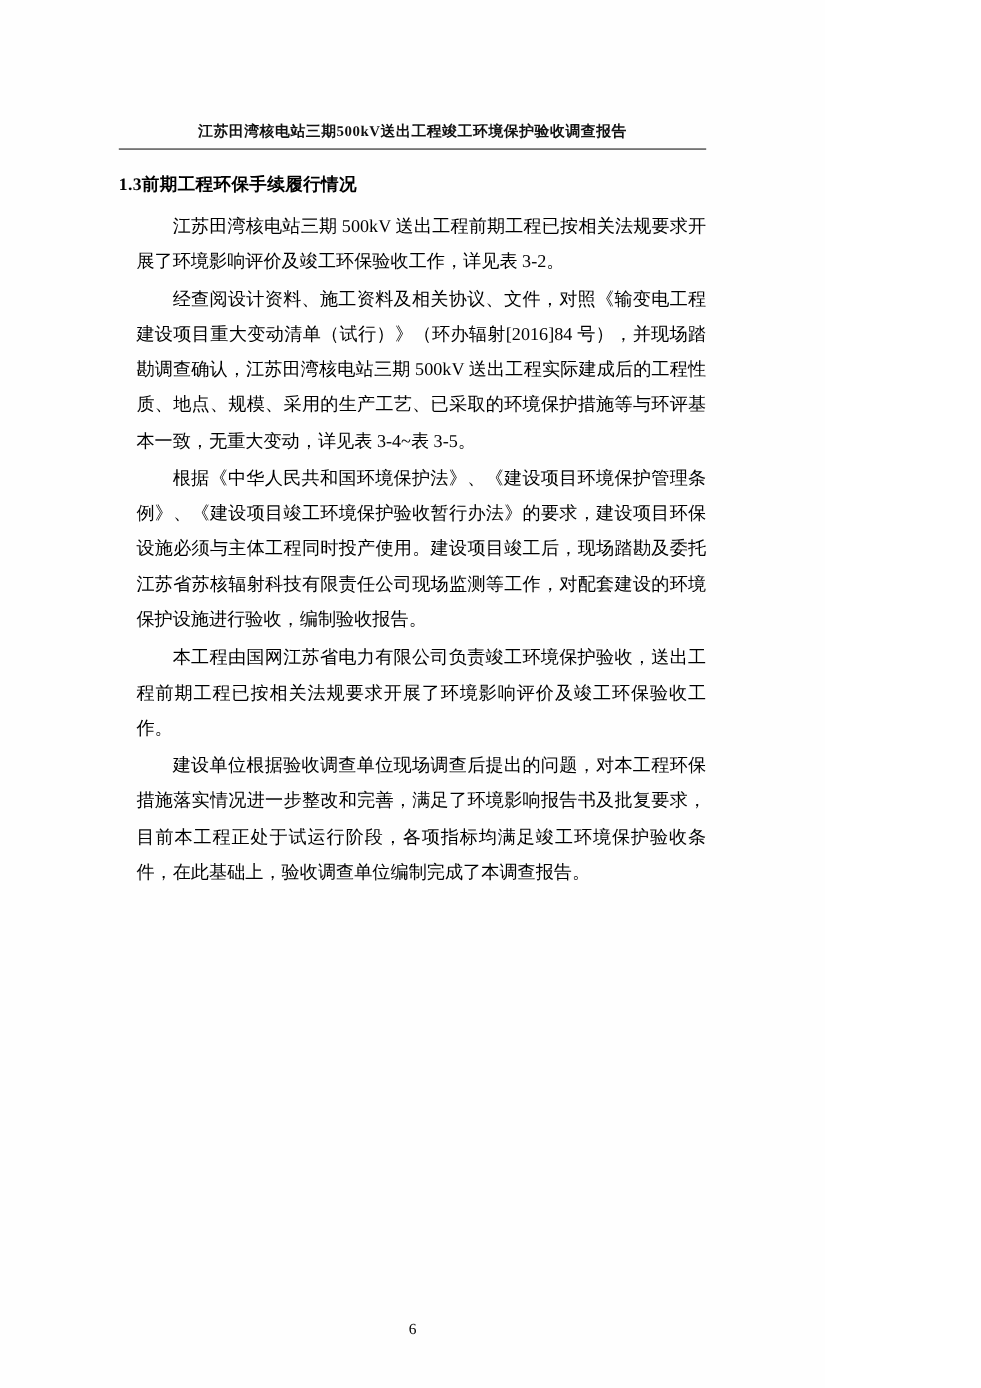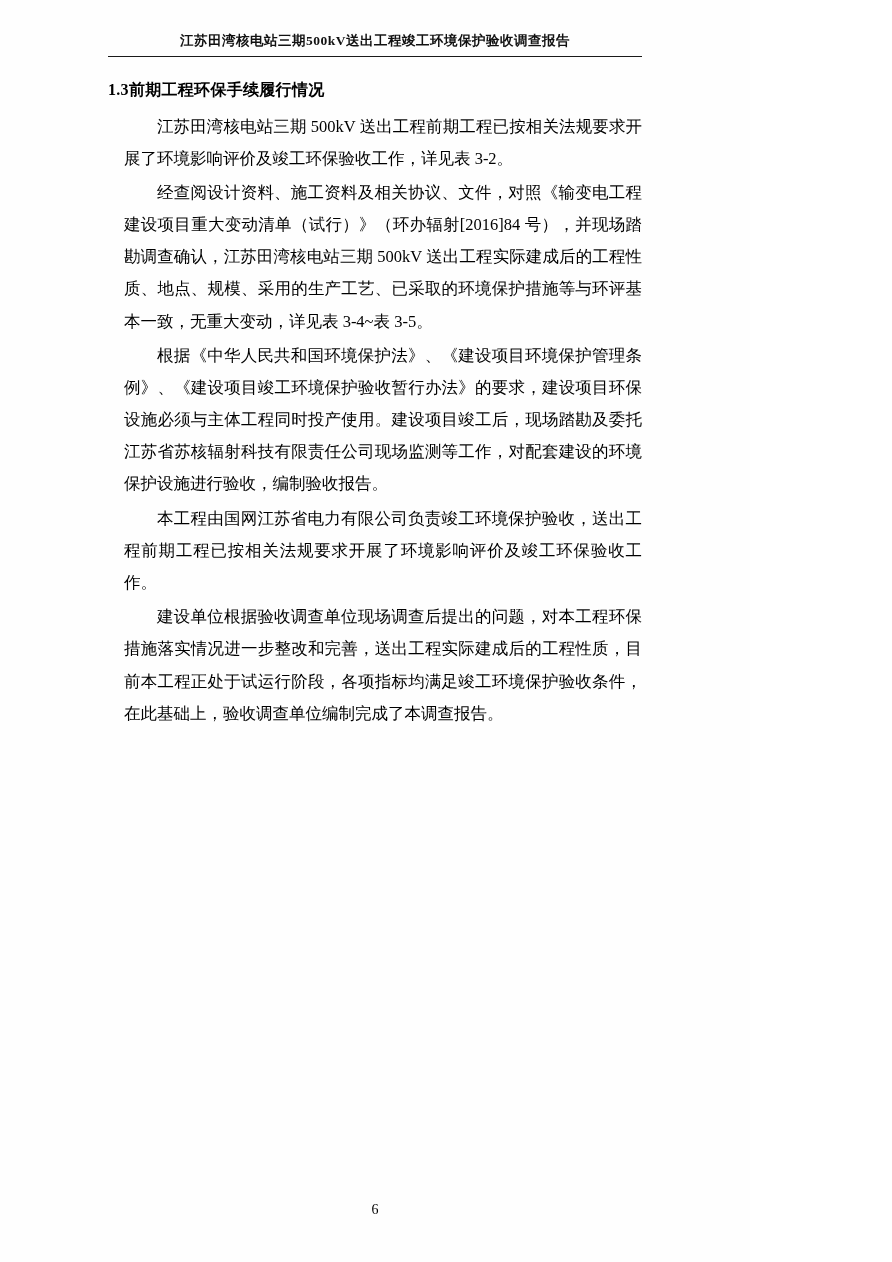--- a/index.html
+++ b/index.html
@@ -12,21 +12,21 @@
     height: 1262px;
     font-family: "Liberation Serif", "DejaVu Serif", serif;
     color: #000000;
     position: relative;
   }
   .page {
     position: relative;
     width: 750px;
     height: 1262px;
     box-sizing: border-box;
-    padding: 32px 108px 40px 108px;
+    padding: 111px 108px 40px 108px;
     background: #fefefe;
   }
   .header {
     text-align: center;
     font-size: 13.5px;
     font-weight: bold;
     letter-spacing: 0.5px;
     padding-bottom: 6px;
     color: #111;
   }
@@ -73,17 +73,17 @@
   <div class="header">江苏田湾核电站三期500kV送出工程竣工环境保护验收调查报告</div>
   <hr class="header-rule">
 
   <h2 class="section-title">1.3前期工程环保手续履行情况</h2>
   <p class="para">江苏田湾核电站三期 500kV 送出工程前期工程已按相关法规要求开展了环境影响评价及竣工环保验收工作，详见表 3-2。</p>
 
   <p class="para">经查阅设计资料、施工资料及相关协议、文件，对照《输变电工程建设项目重大变动清单（试行）》（环办辐射[2016]84 号），并现场踏勘调查确认，江苏田湾核电站三期 500kV 送出工程实际建成后的工程性质、地点、规模、采用的生产工艺、已采取的环境保护措施等与环评基本一致，无重大变动，详见表 3-4~表 3-5。</p>
 
   <p class="para">根据《中华人民共和国环境保护法》、《建设项目环境保护管理条例》、《建设项目竣工环境保护验收暂行办法》的要求，建设项目环保设施必须与主体工程同时投产使用。建设项目竣工后，现场踏勘及委托江苏省苏核辐射科技有限责任公司现场监测等工作，对配套建设的环境保护设施进行验收，编制验收报告。</p>
   <p class="para">本工程由国网江苏省电力有限公司负责竣工环境保护验收，送出工程前期工程已按相关法规要求开展了环境影响评价及竣工环保验收工作。</p>
-  <p class="para">建设单位根据验收调查单位现场调查后提出的问题，对本工程环保措施落实情况进一步整改和完善，送出工程实际建成后的工程性质，目前本工程正处于试运行阶段，各项指标均满足竣工环境保护验收条件，在此基础上，验收调查单位编制完成了本调查报告。</p>
+  <p class="para">建设单位根据验收调查单位现场调查后提出的问题，对本工程环保措施落实情况进一步整改和完善，满足了环境影响报告书及批复要求，目前本工程正处于试运行阶段，各项指标均满足竣工环境保护验收条件，在此基础上，验收调查单位编制完成了本调查报告。</p>
 
   <div class="footer">6</div>
 
 </div>
 
 </body></html>

